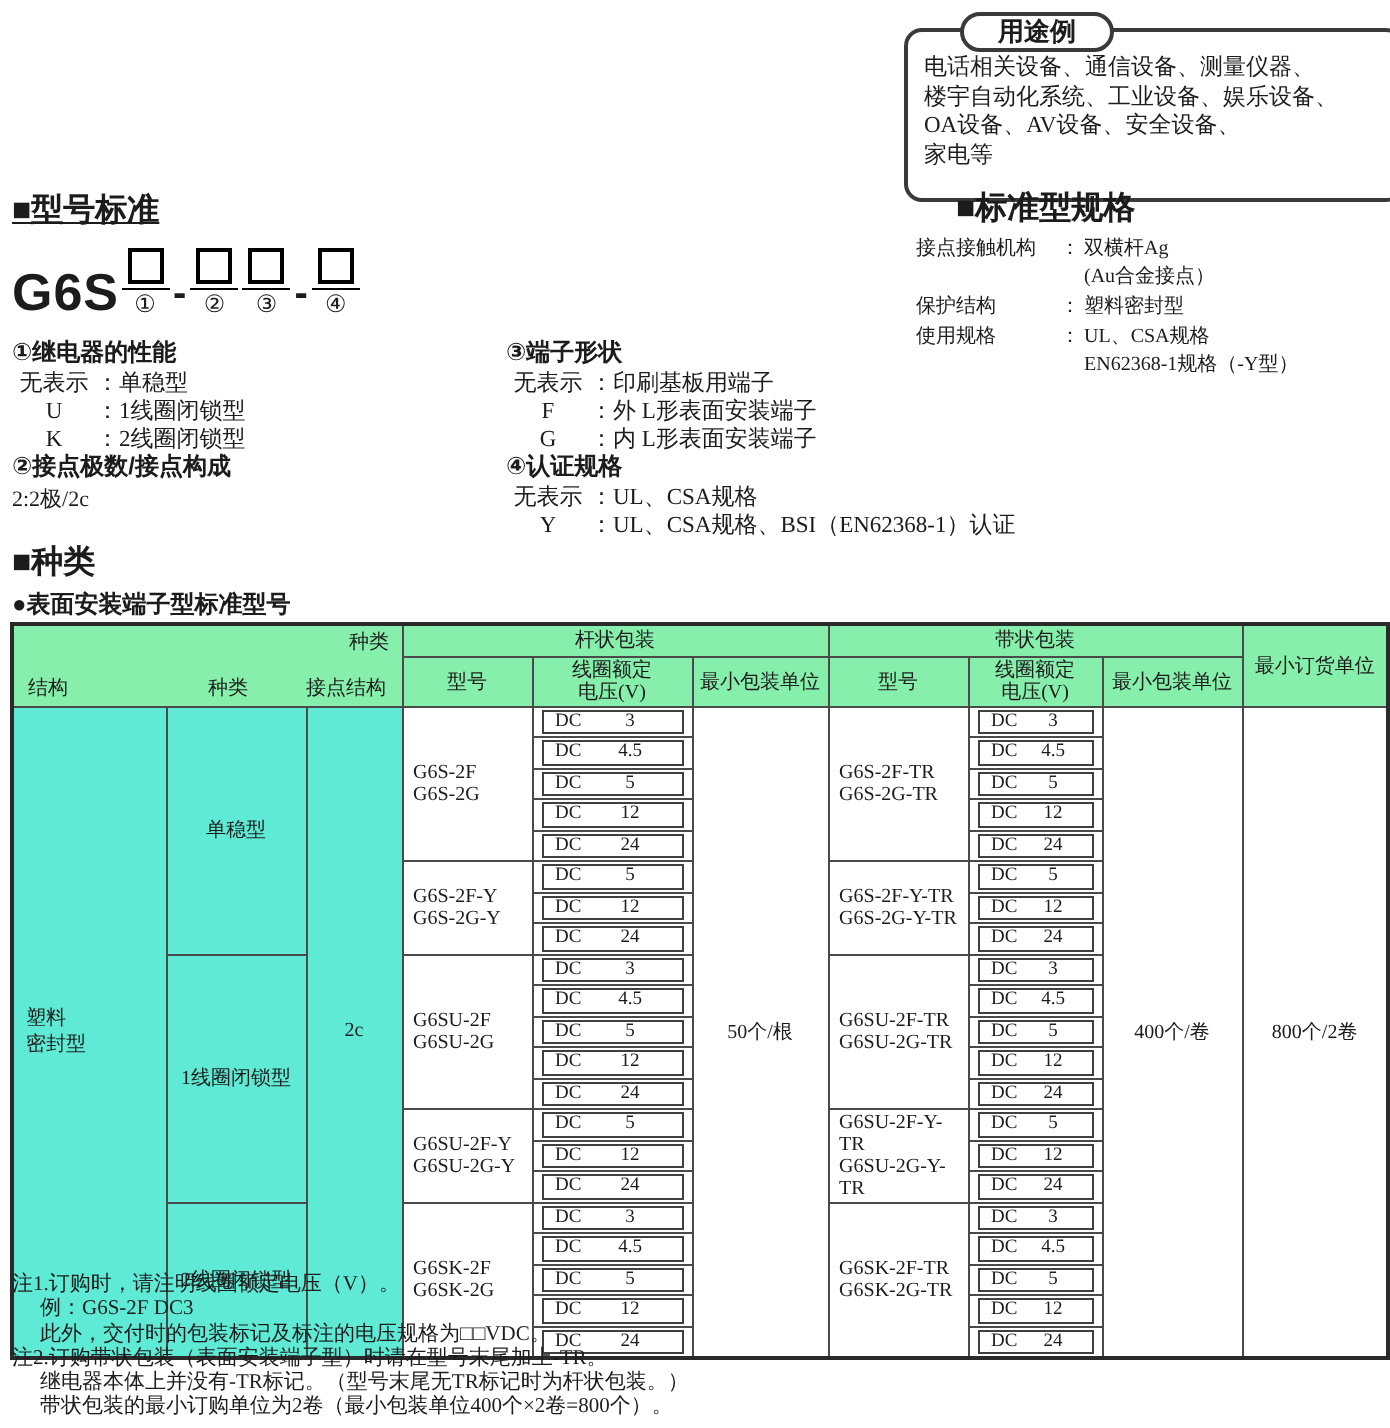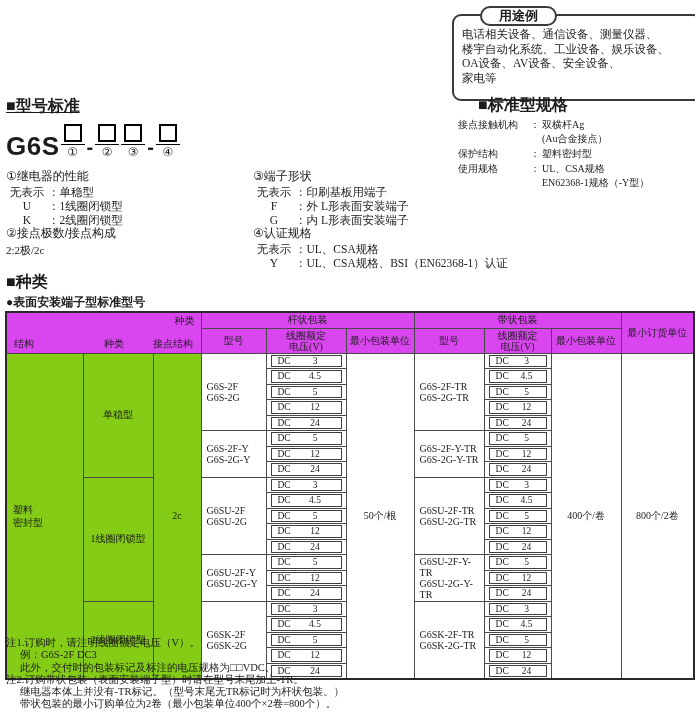--- a/index.html
+++ b/index.html
@@ -29,43 +29,43 @@
   .mc-slot{display:flex;flex-direction:column;align-items:center;margin:0 1px;}
   .mc-u{border-bottom:1.5px solid #000;padding:0 3px 2px 3px;height:23px;
     display:flex;align-items:flex-end;}
   .mc-box{width:14px;height:14px;border:2px solid #000;background:#fff;}
   .mc-digit{font-size:12px;line-height:13px;margin-top:1px;}
   .mc-hyphen{font-family:"Liberation Sans","DejaVu Sans",sans-serif;font-weight:bold;
     font-size:20px;line-height:23px;margin:0 1px;}
 
   
   .exp{position:absolute;}
-  .exp-title{font-family:"Liberation Sans","DejaVu Sans",sans-serif;font-weight:normal;
+  .exp-title{font-family:"Liberation Sans","DejaVu Sans",sans-serif;font-weight:bold;
     font-size:12px;line-height:14px;margin-bottom:3px;}
   .exp-row{display:flex;font-size:11.5px;line-height:13.8px;white-space:nowrap;}
   .exp-lab{width:42px;flex-shrink:0;text-align:center;}
   .exp-line{font-size:11px;line-height:14px;}
 
   
   .spec{position:absolute;left:458px;top:96px;width:236px;}
   .spec-h{font-family:"Liberation Sans","DejaVu Sans",sans-serif;font-weight:bold;
     font-size:16px;line-height:18px;margin:0 0 4px 20px;}
   .spec-row{display:flex;font-size:10px;line-height:14px;margin-bottom:1px;}
   .spec-name{width:72px;flex-shrink:0;}
   .spec-colon{width:12px;flex-shrink:0;}
   .spec-val{white-space:pre-line;}
 
   
   .ttable{position:absolute;left:5px;top:311px;border-collapse:collapse;table-layout:fixed;
     width:688px;border:2px solid #2a2a2a;
     font-family:"Liberation Serif","DejaVu Serif",serif;}
   .ttable th,.ttable td{border:1px solid #4a4a4a;padding:0;font-size:10px;font-weight:normal;
     text-align:center;vertical-align:middle;color:#1c1c1c;}
-  .ttable th{background:#d946ef;}
-  .ttable .g{background:#84cc16;}
+  .ttable th{background:#86efac;}
+  .ttable .g{background:#5eead4;}
   tr.hr1{height:16px;}
   tr.hr2{height:25px;}
   tr.body{height:13.4px;}
   .corner{position:relative;background:#e4e4e4;}
   .c-top{position:absolute;top:1px;right:6px;font-size:10px;}
   .c-b1{position:absolute;bottom:2px;left:7px;font-size:10px;}
   .c-b2{position:absolute;bottom:2px;left:97px;font-size:10px;}
   .c-b3{position:absolute;bottom:2px;left:146px;font-size:10px;}
   .two-line{white-space:pre-line;line-height:11px;}
   .minorder-h{vertical-align:bottom;padding-bottom:6px;}

